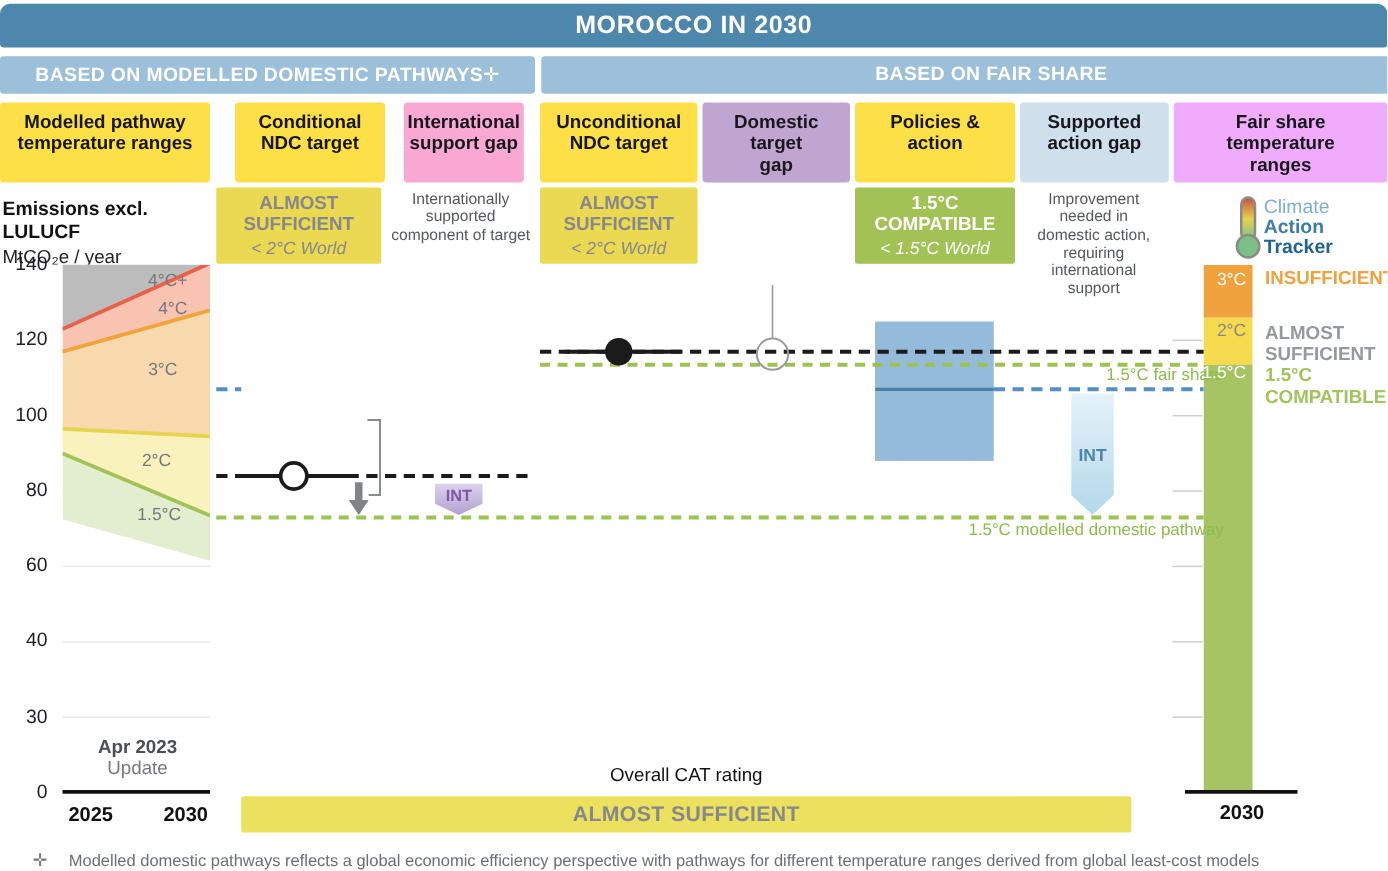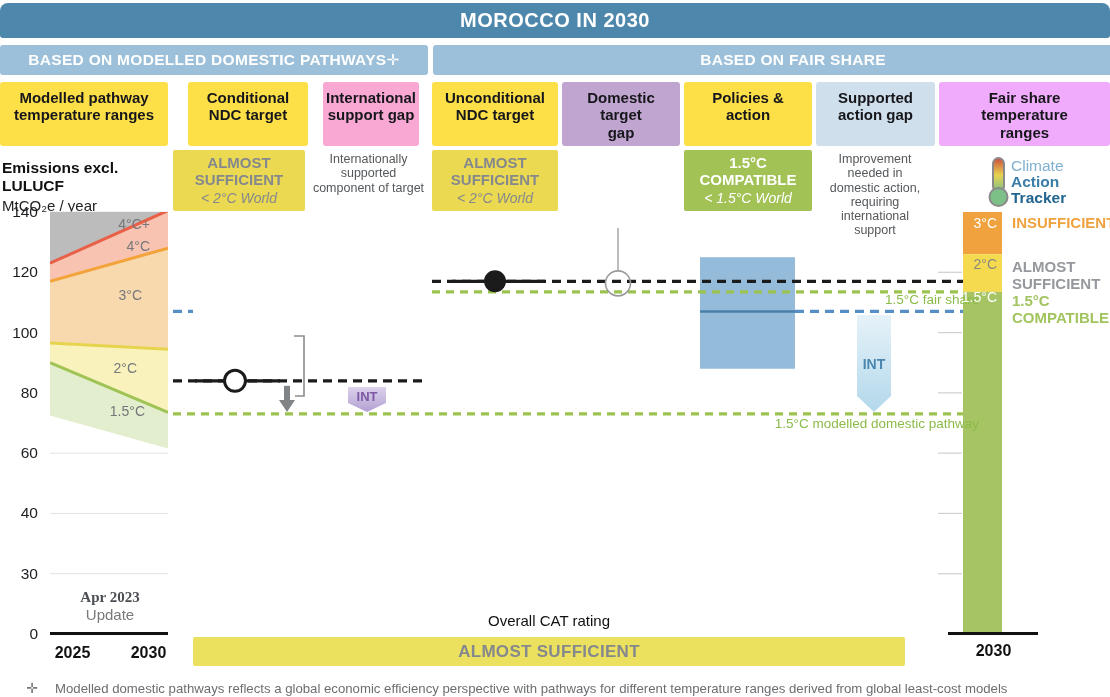--- a/index.html
+++ b/index.html
@@ -192,21 +192,21 @@
 
   <div class="abs barlabel" style="left:937px;top:215px;color:#fff;">3°C</div>
   <div class="abs barlabel" style="left:937px;top:256px;color:#8b8a7f;">2°C</div>
   <div class="abs barlabel" style="left:937px;top:289px;color:#fff;">1.5°C</div>
 
   <div class="abs ratelabel" style="left:1012px;top:215px;width:98px;color:#f0a23e;">INSUFFICIENT</div>
   <div class="abs ratelabel" style="left:1012px;top:259px;width:95px;color:#95989c;">ALMOST SUFFICIENT</div>
   <div class="abs ratelabel" style="left:1012px;top:293px;width:98px;color:#a2c45e;">1.5°C COMPATIBLE</div>
 
   <div class="abs" style="left:60px;top:589px;width:100px;text-align:center;">
-    <div style="font-weight:bold;font-size:15px;color:#4b4e52;font-family:Liberation Serif, serif;">Apr 2023</div>
+    <div style="font-weight:bold;font-size:15px;color:#4b4e52;">Apr 2023</div>
     <div style="font-size:15px;color:#77797c;">Update</div>
   </div>
 
   <div class="abs xlabel" style="left:50px;top:644px;">2025</div>
   <div class="abs xlabel" style="left:126px;top:644px;">2030</div>
   <div class="abs xlabel" style="left:971px;top:642px;">2030</div>
 
   <div class="abs" style="left:399px;top:612px;width:300px;text-align:center;font-size:15px;color:#111;">Overall CAT rating</div>
   <div class="abs" style="left:193px;top:637px;width:712px;height:29px;background:#ece05f;border-radius:2px;text-align:center;line-height:29px;font-weight:bold;font-size:17px;color:#85888c;letter-spacing:.3px;">ALMOST SUFFICIENT</div>
 

